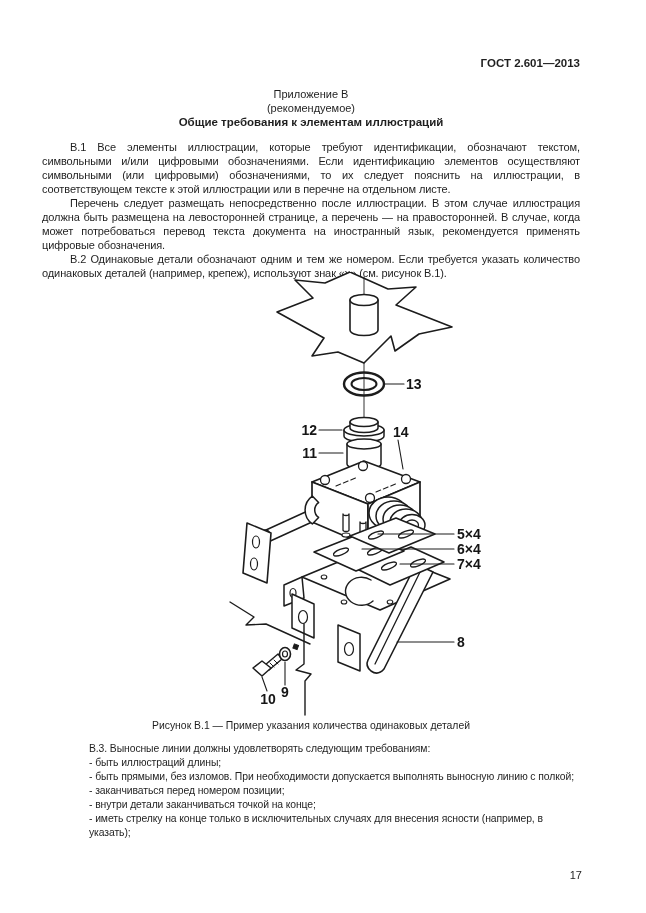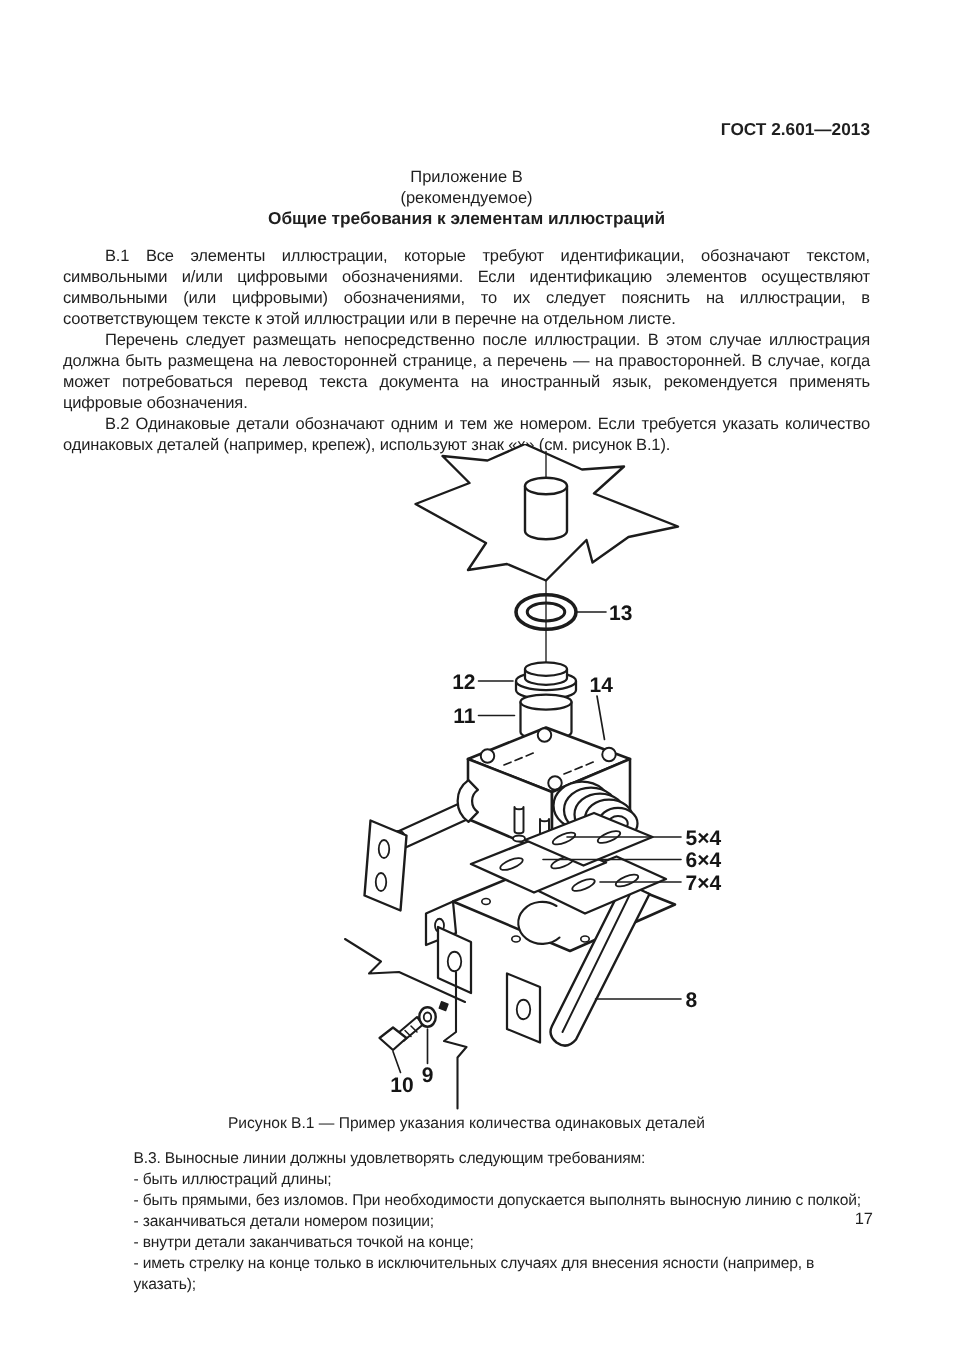--- a/index.html
+++ b/index.html
@@ -7,21 +7,21 @@
   .page{
     position:relative;
     width:646px;height:913px;
     background:#ffffff;
     color:#1f1f1f;
     font-family:"Liberation Sans", sans-serif;
     overflow:hidden;
   }
   .content{padding:0 66px 0 42px;}
   .doc-header{
-    padding-top:80px;
+    padding-top:56px;
     text-align:right;
     font-size:11.5px;
     font-weight:700;
     line-height:14px;
   }
   .apx-title{
     margin-top:17px;
     text-align:center;
     font-size:11px;
     font-weight:400;
@@ -63,21 +63,21 @@
   .b3{
     margin-top:9px;
     padding-left:17px;
     font-size:10.4px;
     line-height:14px;
     letter-spacing:-0.1px;
   }
   .b3 p{margin:0;padding-left:30px;}
   .page-number{
     position:absolute;
-    top:807px;right:64px;
+    top:869px;right:64px;
     font-size:11px;
     line-height:13px;
   }
 </style>
 </head>
 <body>
 
 <div class="page">
   <div class="content">
 
@@ -232,21 +232,21 @@
         </g>
       </svg>
     </div>
 
     <div class="caption">Рисунок В.1  —  Пример указания количества одинаковых деталей</div>
 
     <div class="b3">
       <p>В.3. Выносные линии должны удовлетворять следующим требованиям:</p>
       <p>- быть иллюстраций длины;</p>
       <p>- быть прямыми, без изломов. При необходимости допускается выполнять выносную линию с полкой;</p>
-      <p>- заканчиваться детали номером позиции;</p>
+      <p>- заканчиваться перед номером позиции;</p>
       <p>- внутри детали заканчиваться точкой на конце;</p>
       <p>- иметь стрелку на конце только в исключительных случаях для внесения ясности (например, в указать);</p>
     </div>
 
   </div>
 
   <div class="page-number">17</div>
 </div>
 
 </body></html>

